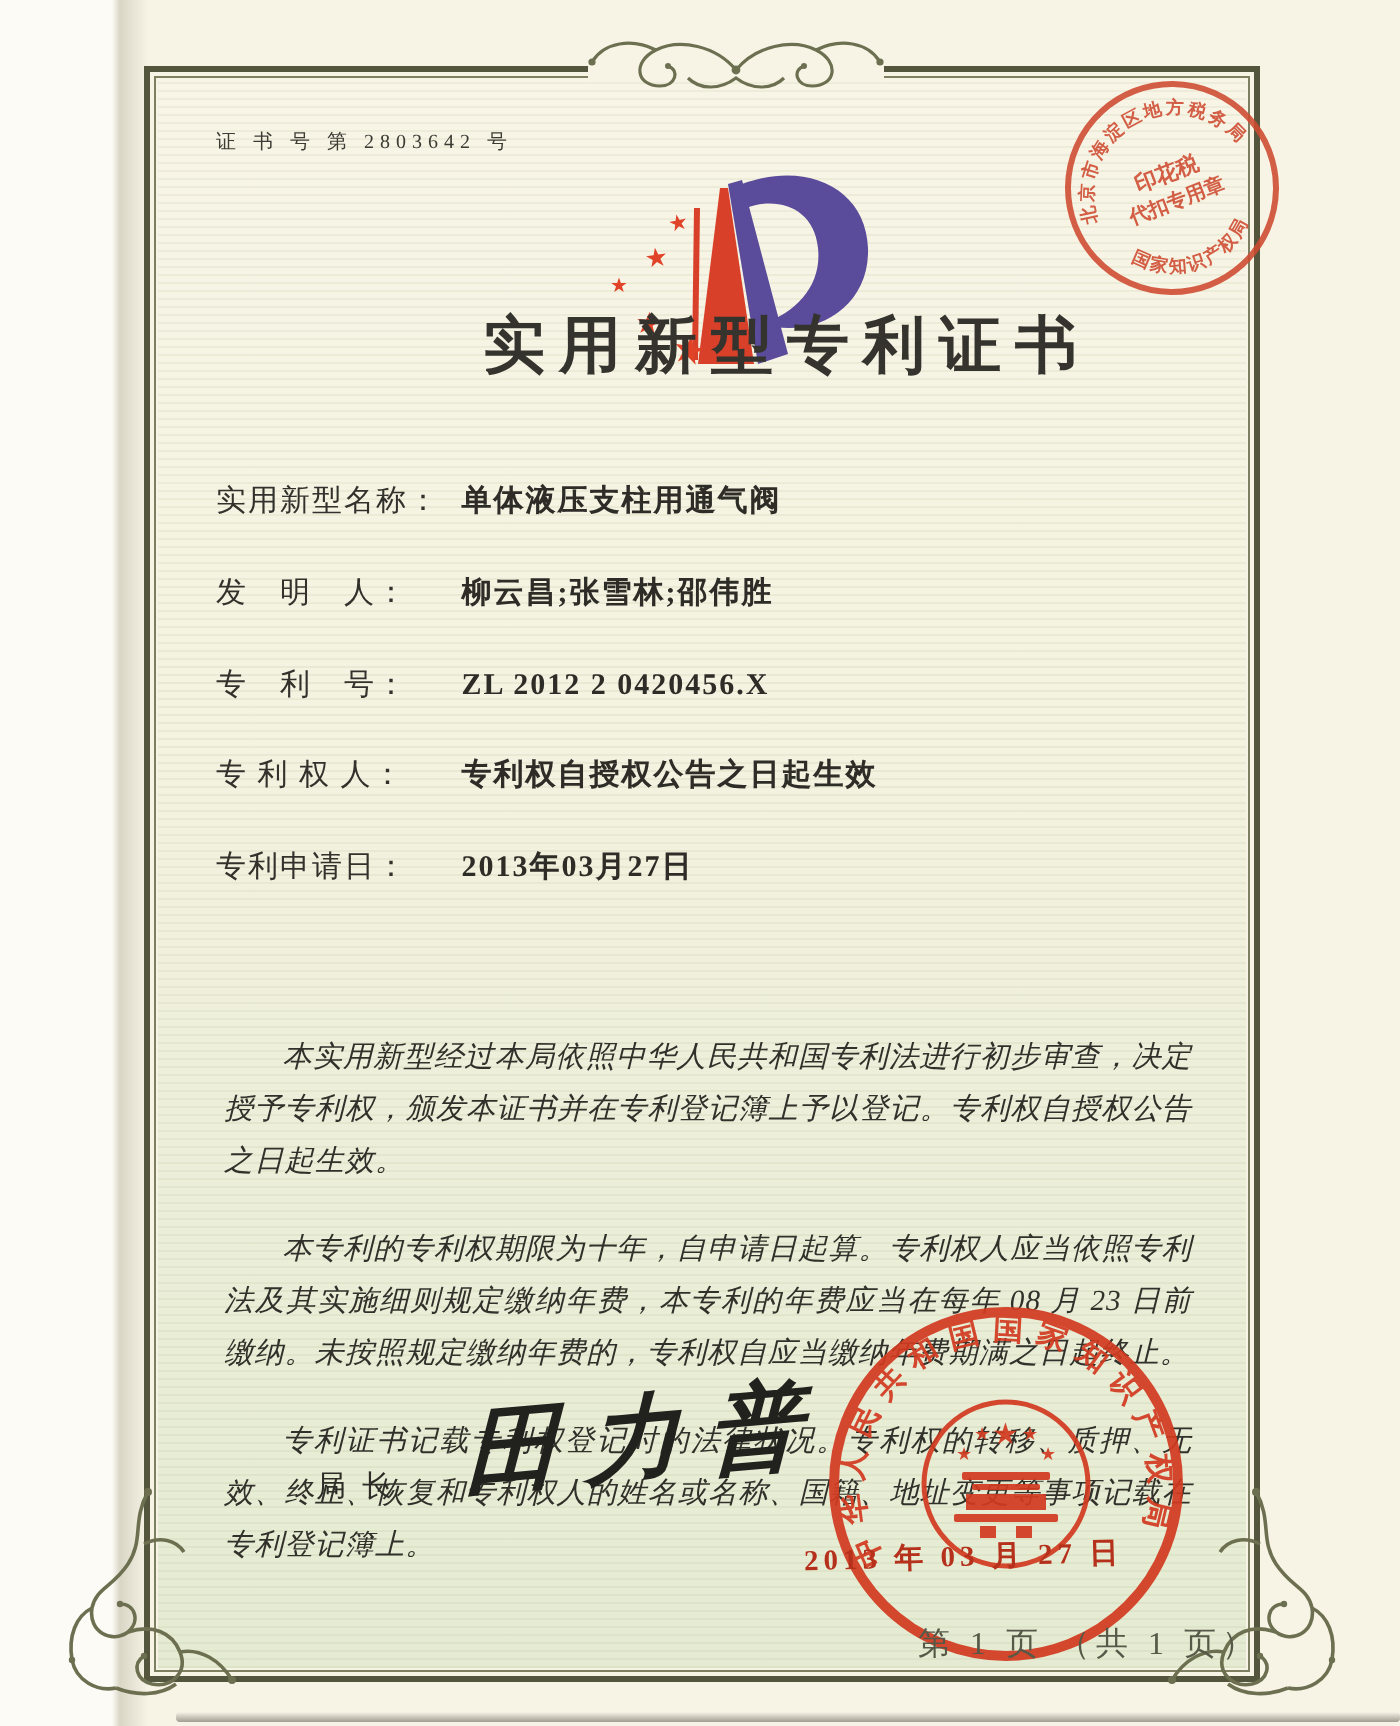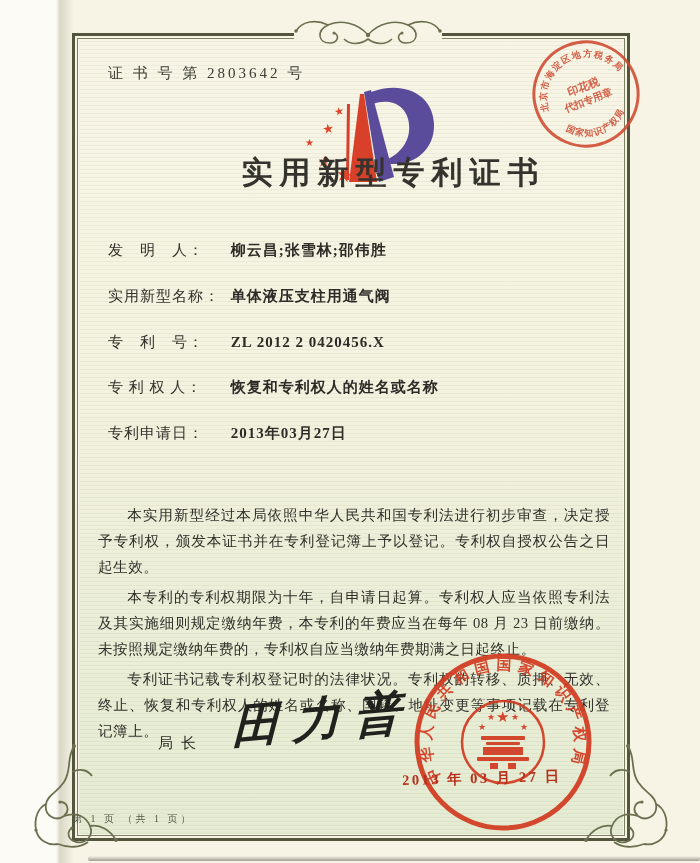--- a/index.html
+++ b/index.html
@@ -29,58 +29,58 @@
   }
   .interior{
     position:absolute;inset:4px;
     background:
       repeating-linear-gradient(0deg, rgba(140,160,100,0.10) 0 1px, rgba(0,0,0,0) 1px 4px),
       linear-gradient(180deg,#f8f5e7 0%,#f4f2e0 42%,#ebeed8 72%,#e5ebd2 100%);
   }
   .content{position:absolute;inset:0;}
   .cert-no{
     position:absolute;left:108px;top:64px;
-    font-size:15px;color:#3c3b33;letter-spacing:3px;
+    font-size:10px;color:#3c3b33;letter-spacing:3px;
   }
   .title{
     position:absolute;left:72px;width:643px;top:152px;text-align:center;
     font-size:31px;font-weight:bold;color:#34332d;letter-spacing:7px;
   }
   .logo{position:absolute;left:297px;top:80px;width:180px;height:115px;}
   .tax-stamp{
     position:absolute;left:526px;top:34px;width:120px;height:120px;
     transform:rotate(-21deg);opacity:.88;
   }
   .fields{position:absolute;left:108px;top:241px;width:470px;}
   .field-row{height:45.8px;font-size:15px;color:#32312b;letter-spacing:1px;white-space:nowrap;}
   .field-row .lab{display:inline-block;min-width:118px;}
   .field-row .val{font-weight:bold;color:#2d2c27;}
   .bodytext{
     position:absolute;left:94px;top:498px;width:520px;
     font-size:14.6px;line-height:26px;color:#31302a;text-align:justify;
     letter-spacing:.5px;
   }
-  .bodytext p{margin:4px;text-indent:2em;}
+  .bodytext p{margin:18px;text-indent:2em;font-style:italic;}
   .director{
     position:absolute;left:158px;top:734px;font-size:15px;color:#2d2c27;letter-spacing:8px;
   }
   .signature{
     position:absolute;left:232px;top:688px;font-size:47px;color:#21211e;
     font-style:italic;font-weight:bold;letter-spacing:14px;
     transform:rotate(-5deg) skewX(-6deg);white-space:nowrap;
   }
   .seal{position:absolute;left:398px;top:650px;width:214px;height:192px;opacity:.92;}
   .date-stamp{
     position:absolute;left:402px;top:769px;
     font-size:14.5px;font-weight:bold;color:#b5311c;letter-spacing:2.5px;
     transform:rotate(-1.5deg);white-space:nowrap;
   }
   .footer{
-    position:absolute;left:72px;width:558px;top:812px;text-align:left;
-    font-size:10px;color:#565948;letter-spacing:3px;
+    position:absolute;left:72px;width:558px;top:812px;text-align:right;
+    font-size:16px;color:#565948;letter-spacing:3px;
   }
   .top-flourish{position:absolute;left:288px;top:13px;width:160px;height:40px;}
   .corner-flourish{position:absolute;width:92px;height:110px;}
   .corner-bl{left:28px;top:742px;}
   .corner-br{left:582px;top:742px;transform:scaleX(-1);}
 </style>
 </head>
 <body>
 
 <div class="page">
@@ -175,34 +175,34 @@
         <textPath href="#taxBot" startOffset="4%">国家知识产权局</textPath>
       </text>
       <text x="60" y="56" font-size="11" fill="#cf4a30" font-weight="bold" text-anchor="middle">印花税</text>
       <text x="60" y="70" font-size="10" fill="#cf4a30" font-weight="bold" text-anchor="middle">代扣专用章</text>
     </svg>
 
     <div class="title">实用新型专利证书</div>
 
     <div class="fields">
       <div class="field-row">
+        <span class="lab">实用新型名称：</span>
+        <span class="val">单体液压支柱用通气阀</span>
+      </div>
+      <div class="field-row">
         <span class="lab">发　明　人：</span>
         <span class="val">柳云昌;张雪林;邵伟胜</span>
       </div>
       <div class="field-row">
-        <span class="lab">实用新型名称：</span>
-        <span class="val">单体液压支柱用通气阀</span>
-      </div>
-      <div class="field-row">
         <span class="lab">专　利　号：</span>
         <span class="val">ZL 2012 2 0420456.X</span>
       </div>
       <div class="field-row">
         <span class="lab">专 利 权 人：</span>
-        <span class="val">恢复和专利权人的姓名或名称</span>
+        <span class="val">专利权自授权公告之日起生效</span>
       </div>
       <div class="field-row">
         <span class="lab">专利申请日：</span>
         <span class="val">2013年03月27日</span>
       </div>
     </div>
 
     <div class="bodytext">
       <p>本实用新型经过本局依照中华人民共和国专利法进行初步审查，决定授予专利权，颁发本证书并在专利登记簿上予以登记。专利权自授权公告之日起生效。</p>
       <p>本专利的专利权期限为十年，自申请日起算。专利权人应当依照专利法及其实施细则规定缴纳年费，本专利的年费应当在每年 08 月 23 日前缴纳。未按照规定缴纳年费的，专利权自应当缴纳年费期满之日起终止。</p>

